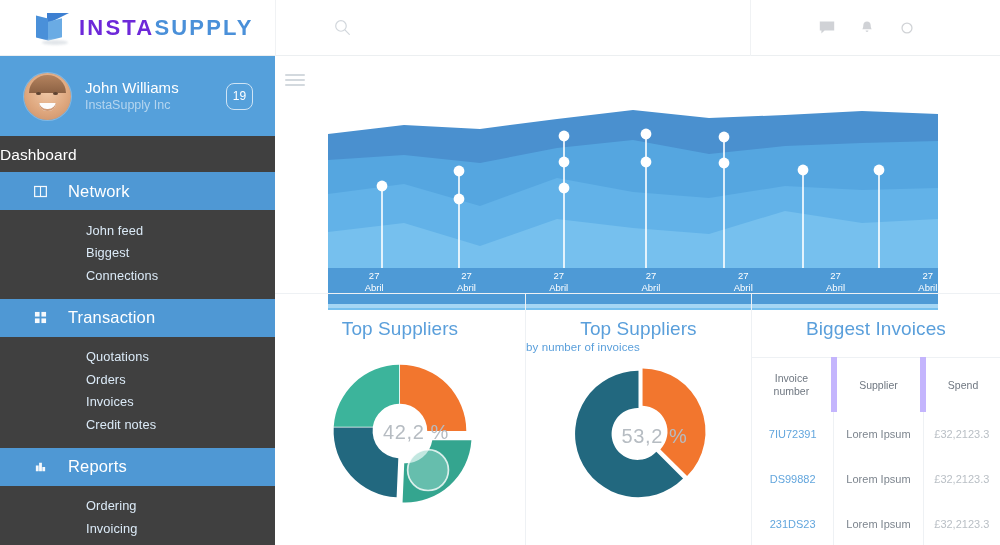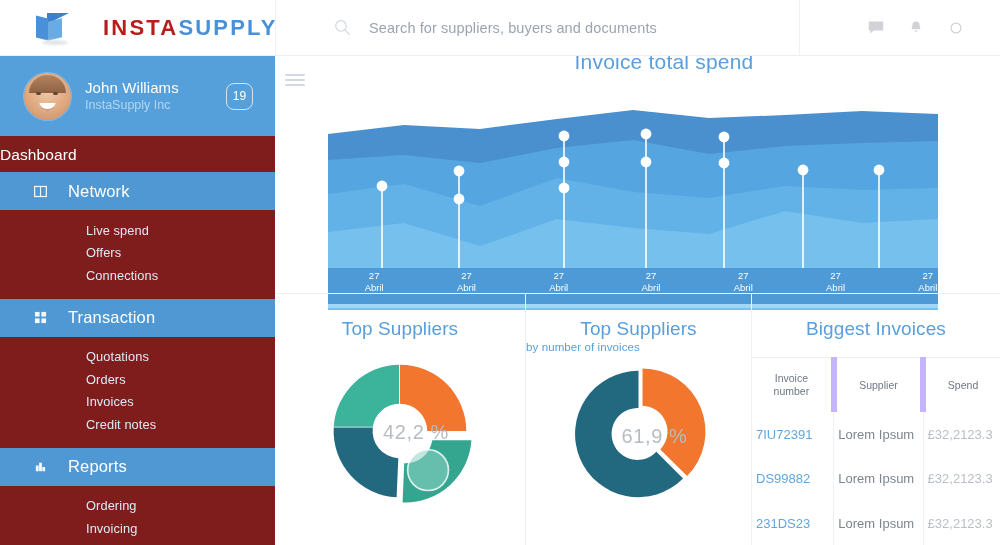--- a/index.html
+++ b/index.html
@@ -33,21 +33,21 @@
   }
   .logo-mark .lm-right {
     position: absolute; left: 12px; top: 7px; width: 14px; height: 19px;
     background: #6aabe4; transform: skewY(-14deg);
   }
   .logo-mark .lm-shadow {
     position: absolute; left: 6px; top: 27px; width: 26px; height: 5px;
     background: #e2e6ea; border-radius: 50%; filter: blur(1px);
   }
   .logo-text { font-size: 22px; font-weight: bold; letter-spacing: 2.2px; line-height: 1; }
-  .logo-text .t-insta { color: #b91c1c; margin-left: 24px; }
+  .logo-text .t-insta { color: #6d28d9; }
   .logo-text .t-supply { color: #4a90d9; }
 
   .search-zone {
     flex: 1; height: 56px; display: flex; align-items: center;
     padding-left: 58px; gap: 18px; border-left: 1px solid #f0f2f4;
   }
   .search-icon { width: 17px; height: 17px; flex: none; opacity: .45; }
   .search-input {
     border: none; outline: none; background: transparent;
     font-family: "Liberation Sans", sans-serif;
@@ -58,21 +58,21 @@
   .topbar-actions {
     width: 250px; height: 56px; display: flex; align-items: center;
     justify-content: flex-start; padding-left: 68px; gap: 24px;
     border-left: 1px solid #f0f2f4;
   }
   .tb-icon { width: 16px; height: 16px; opacity: .32; display:block; }
 
   
   .sidebar {
     position: absolute; top: 56px; left: 0; width: 275px; height: 489px;
-    background: #7f1d1d; overflow: hidden; z-index: 10;
+    background: #404040; overflow: hidden; z-index: 10;
   }
   .profile {
     height: 80px; display: flex; align-items: center;
     padding: 0 22px 0 24px; gap: 14px; background: #55a0db;
   }
   .avatar {
     width: 47px; height: 47px; border-radius: 50%; flex: none; overflow: hidden;
     background: radial-gradient(circle at 50% 38%, #f0c9a8 0%, #dfa87f 55%, #c98d65 100%);
     position: relative; box-shadow: 0 0 0 1px rgba(255,255,255,.25);
   }
@@ -169,21 +169,21 @@
     position: absolute; left: 0; top: 63px; width: 100%; height: 189px;
     border-collapse: collapse;
   }
   .inv-table th {
     font-weight: normal; font-size: 10.5px; color: #6f7781;
     padding: 14px 4px 14px; vertical-align: middle; line-height: 13px;
     border-top: 1px solid #eef1f4; border-right: 6px solid #c4b5fd;
   }
   .inv-table th:last-child { border-right: none; }
   .inv-table td {
-    font-size: 13px; padding: 9.5px 4px; 
+    font-size: 11px; padding: 9.5px 4px; text-align: center;
     border-right: 1px solid #eef1f4;
   }
   .inv-table td:last-child { border-right: none; }
   .td-num { color: #63a6dd; }
   .td-sup { color: #7d858e; }
   .td-spend { color: #b9bfc5; }
   .col-num { width: 33%; } .col-sup { width: 36%; } .col-spend { width: 31%; }
 </style>
 </head>
 <body>
@@ -202,21 +202,20 @@
       <div class="logo-text">
         <span class="t-insta">INSTA</span><span class="t-supply">SUPPLY</span>
       </div>
     </div>
 
     <div class="search-zone">
       <svg class="search-icon" viewBox="0 0 20 20">
         <circle cx="8.2" cy="8.2" r="6.2" fill="none" stroke="#9aa5b1" stroke-width="1.4"></circle>
         <line x1="12.8" y1="12.8" x2="18" y2="18" stroke="#9aa5b1" stroke-width="1.4" stroke-linecap="round"></line>
       </svg>
-      <input class="search-input" type="text" placeholder="Search for suppliers, buyers and documents" style="">
     </div>
 
     <div class="topbar-actions">
       <svg class="tb-icon" viewBox="0 0 20 20">
         <path d="M1 2h18v11H7l-4 4v-4H1z" fill="#6f7781"></path>
       </svg>
       <svg class="tb-icon" viewBox="0 0 20 20">
         <path d="M10 2c-2.8 0-4.6 2-4.6 4.6 0 3.6-1.3 5-1.3 5h11.8s-1.3-1.4-1.3-5C14.6 4 12.8 2 10 2z" fill="#6f7781"></path>
         <path d="M8.2 13.2a1.8 1.8 0 0 0 3.6 0z" fill="#6f7781"></path>
       </svg>
@@ -252,24 +251,24 @@
         <span class="sec-ico">
           <svg class="nav-ico" viewBox="0 0 14 14">
             <rect x="0.7" y="1.6" width="12.6" height="10.8" fill="none" stroke="#fff" stroke-width="1.3"></rect>
             <line x1="7" y1="1.6" x2="7" y2="12.4" stroke="#fff" stroke-width="1.2"></line>
           </svg>
         </span>
         <span>Network</span>
       </div>
       <div class="nav-sub-group">
         <div class="nav-sub">
-            <span>Live spend</span>
-          </div>
-        <div class="nav-sub">
-            <span>Offers</span>
+            <span>John feed</span>
+          </div>
+        <div class="nav-sub">
+            <span>Biggest</span>
           </div>
         <div class="nav-sub">
             <span>Connections</span>
           </div>
       </div>
 
       <div class="nav-section">
         <span class="sec-ico">
           <svg class="nav-ico" viewBox="0 0 14 14">
             <rect x="1" y="1" width="5" height="5" fill="#fff"></rect>
@@ -317,21 +316,20 @@
 
   <div class="main">
 
     <div class="hamburger">
       <i></i>
         <i></i>
         <i></i>
     </div>
 
     <div class="spend-card">
-      <div class="spend-title">Invoice total spend</div>
 
       <svg class="spend-chart" viewBox="0 0 610 212" preserveAspectRatio="none">
 
         <path d="M0,36 L76,27 L152,31 L229,21 L305,12 L381,20 L457,17 L534,13 L610,16 L610,212 L0,212 Z" fill="#4a90cf"></path>
         <path d="M0,62 L76,57 L152,65 L229,50 L305,42 L381,56 L457,48 L534,45 L610,43 L610,212 L0,212 Z" fill="#55a6e0"></path>
         <path d="M0,96 L76,86 L152,108 L229,80 L305,94 L381,100 L457,88 L534,92 L610,90 L610,212 L0,212 Z" fill="#62b2e8"></path>
         <path d="M0,134 L76,125 L152,148 L229,121 L305,130 L381,136 L457,113 L534,125 L610,121 L610,212 L0,212 Z" fill="#76c0ee"></path>
 
         <rect x="0" y="170" width="610" height="36" fill="#4e9ad6"></rect>
         <rect x="0" y="206" width="610" height="4" fill="#ffffff" opacity=".35"></rect>
@@ -422,21 +420,21 @@
         <div class="card-subtitle">by number of invoices</div>
         <div class="donut-wrap" style="margin-top:0;">
           <svg viewBox="0 0 200 200" style="width:100%;height:162px;">
 
             <path d="M100,22 A78,78 0 1,0 155,155 L122,122 A32,32 0 1,1 100,68 Z" fill="#22687f"></path>
 
             <g transform="translate(5,-3)">
               <path d="M100,22 A78,78 0 0,1 155,155 L122,122 A32,32 0 0,0 100,68 Z" fill="#f2762e"></path>
             </g>
           </svg>
-          <div class="donut-center" style="top:72px;">61,9 %</div>
+          <div class="donut-center" style="top:72px;">53,2 %</div>
         </div>
       </div>
 
       <div class="card card-invoices">
         <div class="card-title">Biggest Invoices</div>
         <table class="inv-table">
           <thead>
             <tr>
               <th class="col-num">Invoice number</th>
               <th class="col-sup">Supplier</th>

